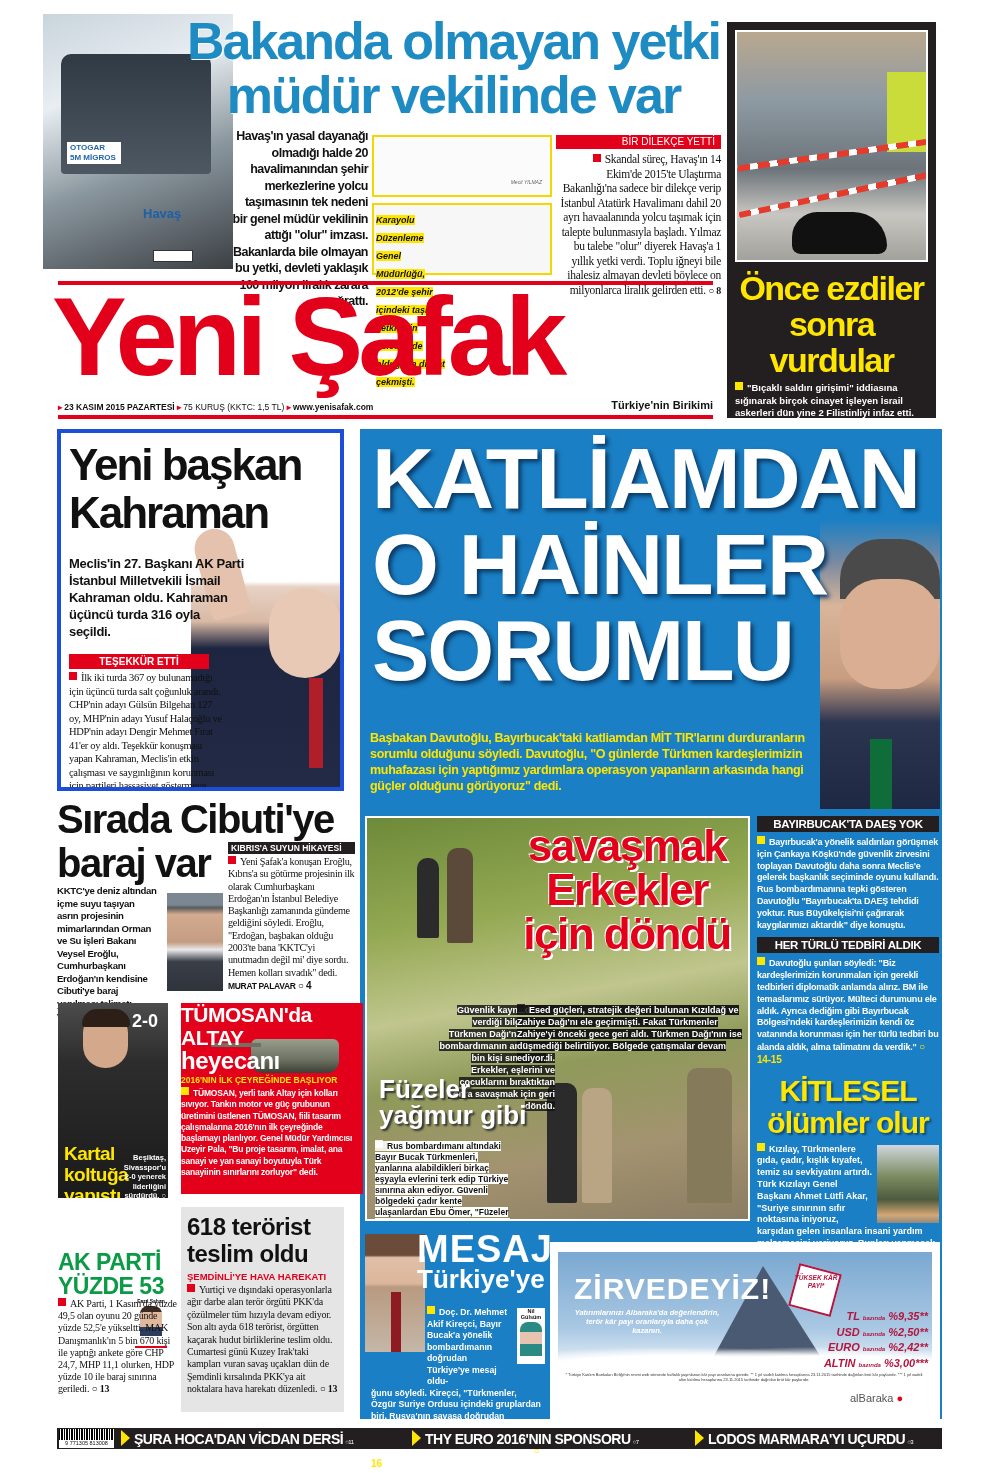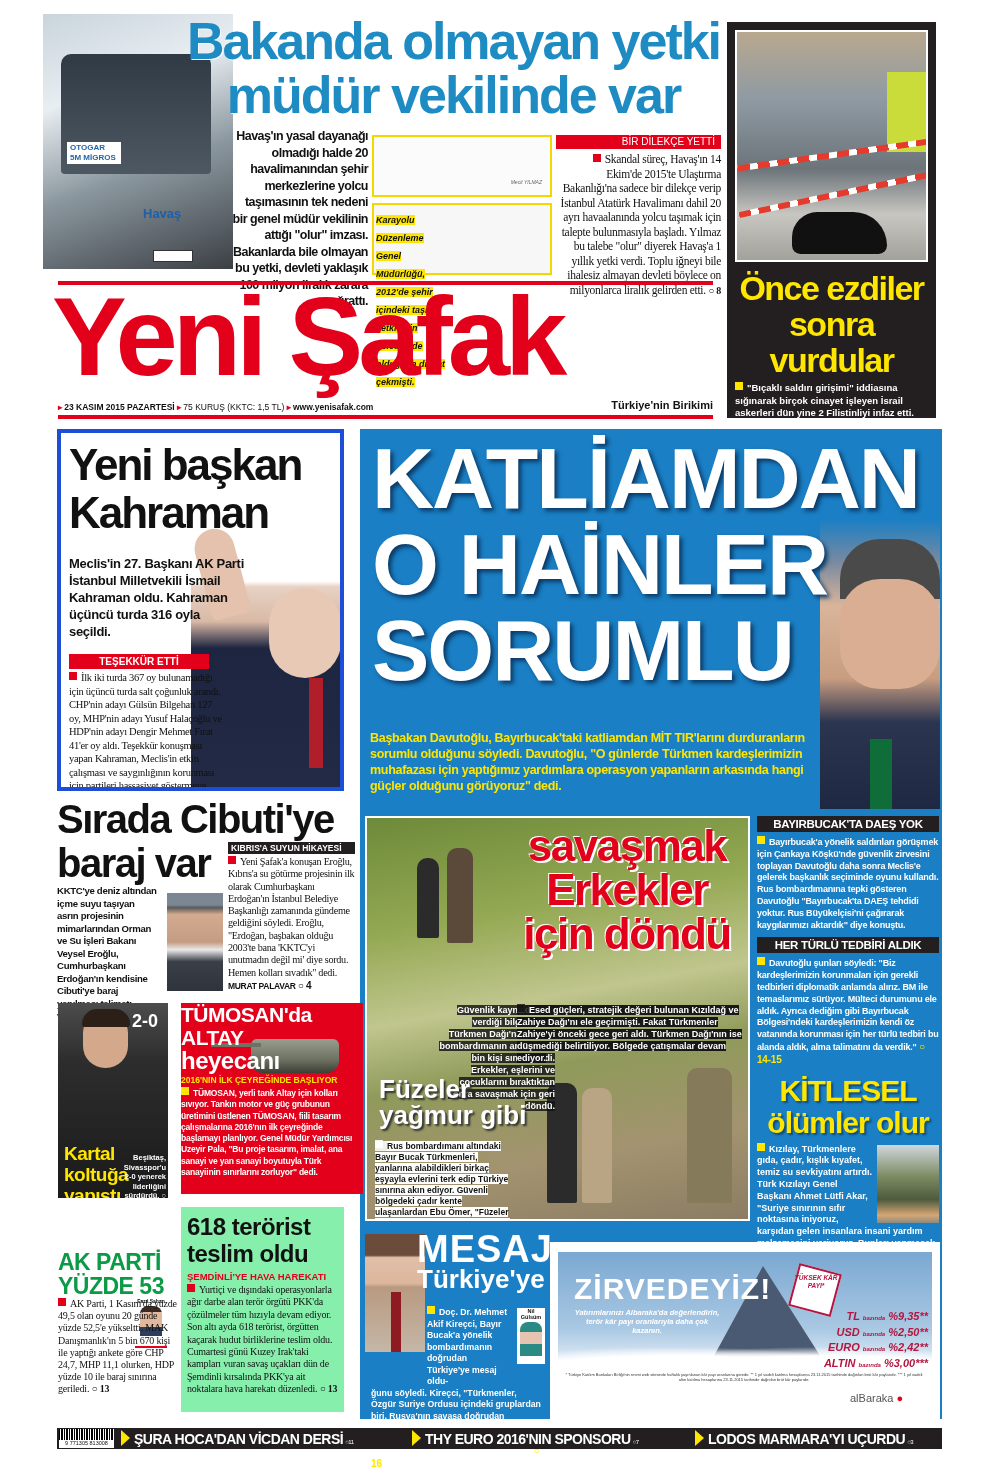--- a/index.html
+++ b/index.html
@@ -124,21 +124,21 @@
   #kartal-headline { position:absolute; left:6px; top:140px; color:#ffe600; font-weight:bold; font-size:19px; line-height:21px; letter-spacing:-0.5px; }
 
   #tumosan-box { left: 181px; top: 1003px; width: 182px; height: 191px; background: #e2001a; overflow:hidden; }
   #tumosan-tank { position:absolute; left:70px; top:36px; width:88px; height:34px; background: linear-gradient(180deg,#9a9d8c 0%,#6e7262 60%,#3c3f35 100%); border-radius: 6px 6px 12px 12px; }
   #tumosan-tank::before { content:""; position:absolute; left:-40px; top:4px; width:50px; height:4px; background:#6e7262; }
   #tumosan-headline { position:relative; color:#fff; font-weight:bold; font-size:21px; line-height:23px; letter-spacing:-0.5px; }
   #tumosan-headline .l3 { font-size:24px; }
   #tumosan-sub { color:#ffe600; font-weight:bold; font-size:8.5px; margin-top:3px; }
   #tumosan-body { color:#fff; font-weight:bold; font-size:8.5px; line-height:11.3px; margin-top:2px; letter-spacing:-0.2px; }
 
-  #teror-box { left: 181px; top: 1207px; width: 163px; height: 205px; background: #86efac; padding: 6px; }
+  #teror-box { left: 181px; top: 1207px; width: 163px; height: 205px; background: #e5e5e5; padding: 6px; }
   #teror-headline { font-weight:bold; font-size:24px; line-height:27px; letter-spacing:-0.5px; color:#111; }
   #teror-sub { color:#e2001a; font-weight:bold; font-size:9.5px; margin-top:4px; }
   #teror-body { font-size:10px; line-height:12.4px; margin-top:2px; letter-spacing:-0.2px; }
 
   #akparti-headline { left: 58px; top: 1250px; width:115px; color:#0b9a45; font-weight:bold; font-size:23px; line-height:24px; letter-spacing:-0.5px; }
   #akparti-body { left: 58px; top: 1298px; width:120px; font-size:10px; line-height:12.2px; letter-spacing:-0.2px; }
   #sahan-photo { left: 135px; top: 1298px; width: 32px; height: 50px; background:#fff; border-bottom: 2px solid #e2001a; font-size:5px; font-weight:bold; text-align:center; }
   #sahan-photo .face { margin:2px auto 0; width:22px; height:30px; background: linear-gradient(180deg,#3b2a22 0 20%,#e0b89e 20% 70%,#2c3e5c 70%); border-radius: 8px 8px 0 0; }
 
   

